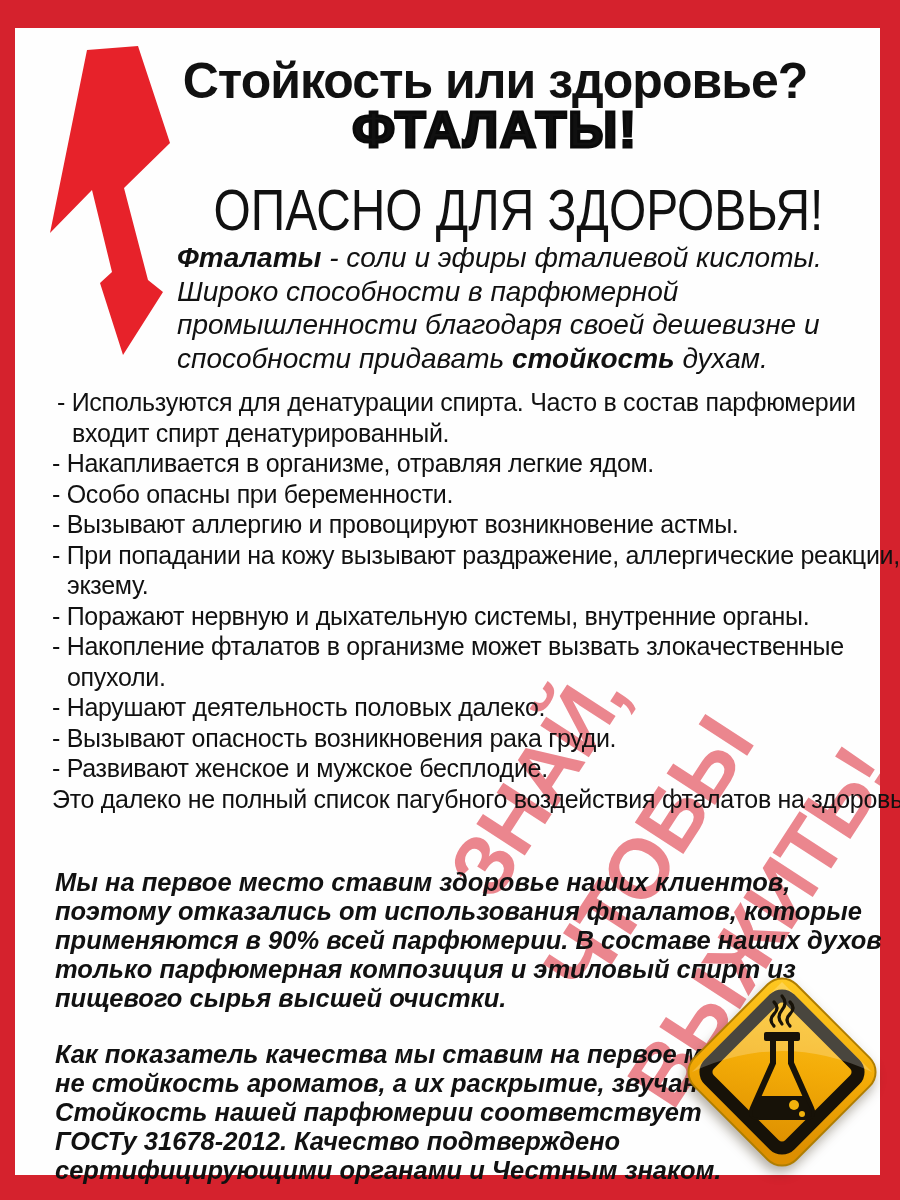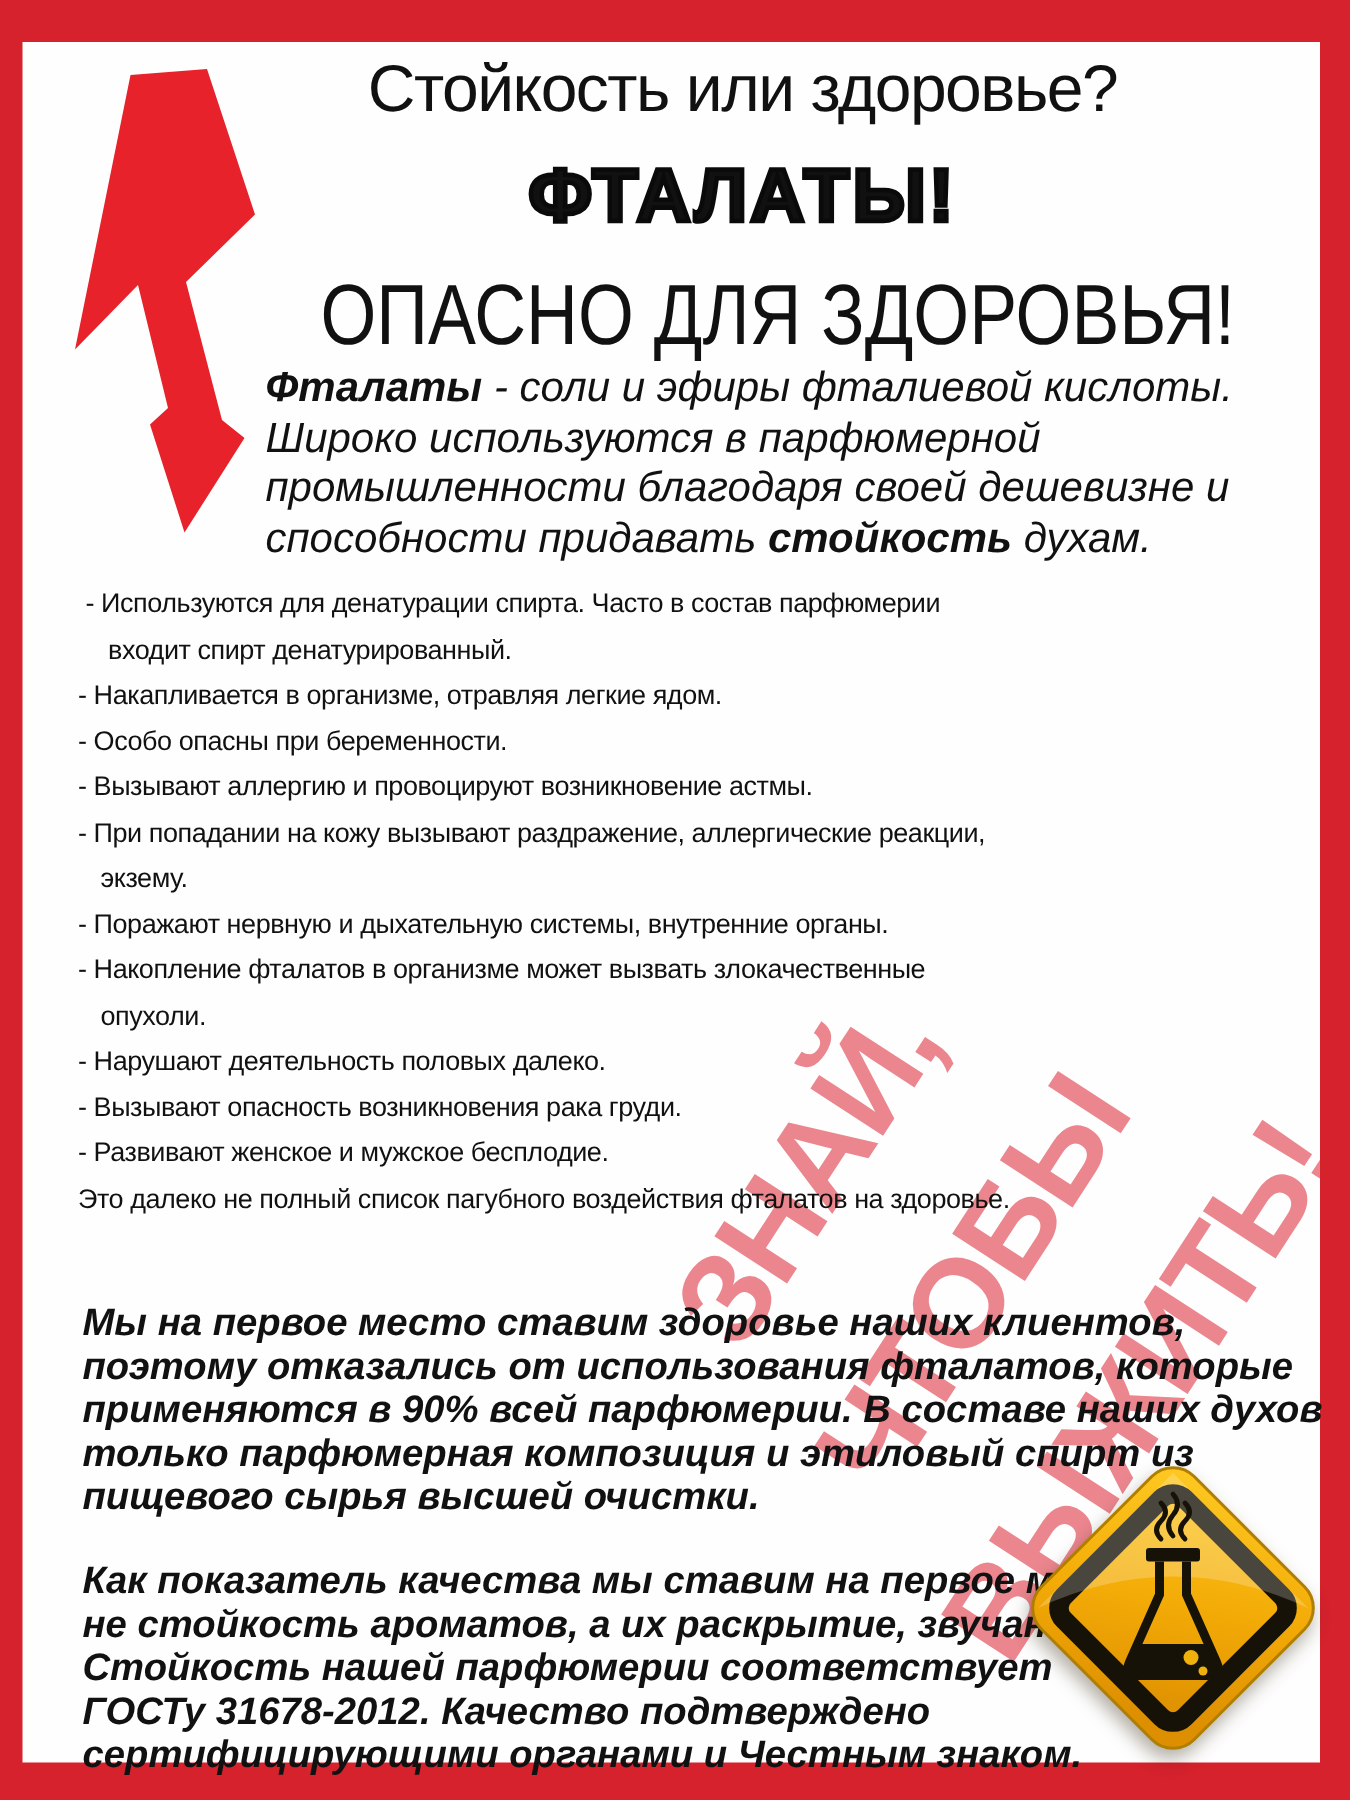--- a/index.html
+++ b/index.html
@@ -6,28 +6,28 @@
   .stage{position:relative;width:900px;height:1200px;background:#d5222d;overflow:hidden;
          font-family:"Liberation Sans","DejaVu Sans",sans-serif;color:#111;}
   .panel{position:absolute;left:15px;top:28px;width:865px;height:1147px;background:#fefefe;overflow:hidden;}
   .abs{position:absolute;}
   
   .watermark{position:absolute;left:633px;top:827px;transform:translate(-50%,-50%) rotate(-57deg);
              font-weight:bold;font-size:84px;line-height:132px;letter-spacing:-2px;
              color:rgba(219,35,50,0.55);text-align:center;white-space:pre-line;z-index:1;}
   
   .headcol{left:160px;top:0;width:670px;text-align:center;z-index:2;}
-  .title{position:absolute;left:0;top:35px;width:100%;font-size:44px;font-weight:normal;letter-spacing:-1px;white-space:nowrap;}
+  .title{position:absolute;left:0;top:52px;width:100%;font-size:50px;font-weight:bold;letter-spacing:-1px;white-space:nowrap;}
   .headline{position:absolute;left:0;top:101px;width:100%;font-size:50px;font-weight:bold;
             -webkit-text-stroke:3px #0a0a0a;letter-spacing:2px;white-space:nowrap;}
   .subheadline{position:absolute;left:0;top:177px;width:100%;font-size:57px;font-weight:400;
                transform:scaleX(0.84);transform-origin:50% 0;white-space:nowrap;letter-spacing:0;}
   .intro{left:177px;top:241px;font-style:italic;font-size:28px;line-height:33.5px;white-space:nowrap;z-index:2;}
   .intro .b{font-weight:bold;}
-  .hazards{left:52px;top:387px;width:818px;font-size:18px;line-height:30.5px;letter-spacing:-0.3px;z-index:2;}
+  .hazards{left:52px;top:387px;width:818px;font-size:25px;line-height:30.5px;letter-spacing:-0.3px;z-index:2;}
   .hazard-item{white-space:pre;padding-left:15px;text-indent:-15px;}
   .hazard-item.first{margin-left:5px;}
   .hazards .footer{white-space:nowrap;}
   .bpara{font-weight:bold;font-style:italic;font-size:25.5px;line-height:29px;white-space:pre;z-index:2;margin-top:36px;}
   .promise{left:55px;top:832px;}
   .quality{left:55px;top:1004px;}
   .bolt{left:40px;top:40px;width:140px;height:320px;z-index:2;}
   .sign{left:672px;top:962px;width:220px;height:220px;z-index:3;
         filter:drop-shadow(-2px 6px 6px rgba(40,25,0,0.35));}
 </style>
@@ -47,21 +47,21 @@
   </svg>
 
   <div class="abs headcol">
     <div class="title">Стойкость или здоровье?</div>
     <div class="headline">ФТАЛАТЫ!</div>
     <div class="subheadline">ОПАСНО ДЛЯ ЗДОРОВЬЯ!</div>
   </div>
 
   <div class="abs intro">
     <span class="b">Фталаты</span><span> - соли и эфиры фталиевой кислоты.</span><br>
-    <span>Широко используются в парфюмерной</span><br>
+    <span>Широко способности в парфюмерной</span><br>
     <span>промышленности благодаря своей дешевизне и</span><br>
     <span>способности придавать </span><span class="b">стойкость</span><span> духам.</span>
   </div>
 
   <div class="abs hazards">
     <div class="hazard-item first">- Используются для денатурации спирта. Часто в состав парфюмерии
 входит спирт денатурированный.</div>
     <div class="hazard-item">- Накапливается в организме, отравляя легкие ядом.</div>
     <div class="hazard-item">- Особо опасны при беременности.</div>
     <div class="hazard-item">- Вызывают аллергию и провоцируют возникновение астмы.</div>

